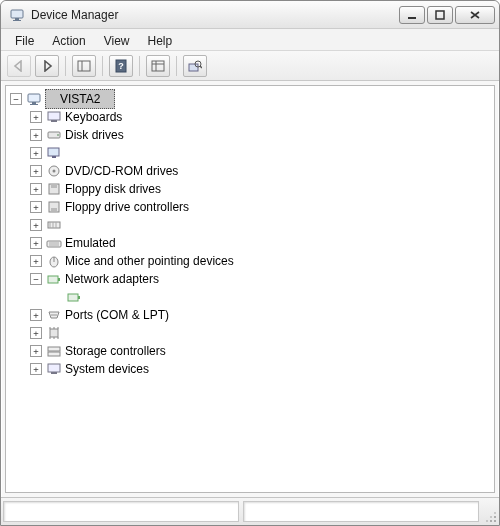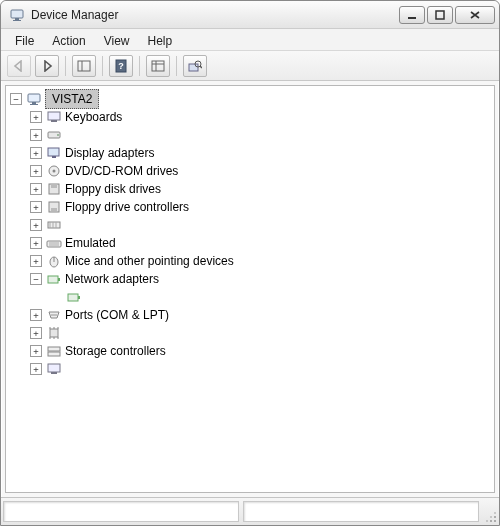--- a/index.html
+++ b/index.html
@@ -119,21 +119,21 @@
   .tree-icon {
     width: 16px; height: 16px;
     margin: 0 3px 0 1px;
     display: inline-flex; align-items: center; justify-content: center;
     color: #555;
   }
   .label { color: #000; }
   .label.selected {
     background: #c8c8c8;
     border: 1px dotted #555;
-    padding: 0 6px;
+    padding: 0 14px;
   }
   .statusbar {
     height: 28px;
     border-top: 1px solid #c4c4c4;
     background: linear-gradient(to bottom,#f6f6f6,#e6e6e6);
     display: flex;
   }
   .statusbar .pane {
     flex: 1;
     border-right: 1px solid #cfcfcf;
@@ -260,31 +260,31 @@
       </div>
 
       <div class="node" style="padding-left:22px">
         <span class="exp">+</span>
         <span class="tree-icon">
             <svg width="16" height="16">
               <rect x="2" y="5" width="12" height="6" rx="1" fill="#e8e8e8" stroke="#888"></rect>
               <circle cx="12" cy="8" r="1" fill="#8a8"></circle>
             </svg>
           </span>
+        <span class="label">Disk drives</span>
       </div>
 
       <div class="node" style="padding-left:22px">
         <span class="exp">+</span>
         <span class="tree-icon">
             <svg width="16" height="16">
               <rect x="2" y="3" width="11" height="8" fill="#dce8f8" stroke="#668"></rect>
               <rect x="6" y="11" width="4" height="2" fill="#668"></rect>
             </svg>
           </span>
-        <span class="label">Display adapters</span>
       </div>
 
       <div class="node" style="padding-left:22px">
         <span class="exp">+</span>
         <span class="tree-icon">
             <svg width="16" height="16">
               <circle cx="8" cy="8" r="5" fill="#eee" stroke="#888"></circle>
               <circle cx="8" cy="8" r="1.5" fill="#888"></circle>
             </svg>
           </span>
@@ -409,20 +409,21 @@
       </div>
 
       <div class="node" style="padding-left:22px">
         <span class="exp">+</span>
         <span class="tree-icon">
             <svg width="16" height="16">
               <rect x="2" y="3" width="12" height="8" fill="#eef" stroke="#778"></rect>
               <rect x="5" y="11" width="6" height="2" fill="#778"></rect>
             </svg>
           </span>
+        <span class="label">System devices</span>
       </div>
 
     </div>
   </div>
 
   <div class="statusbar">
     <div class="pane"></div>
     <div class="pane"></div>
     <div class="grip">
       <svg width="12" height="12">

